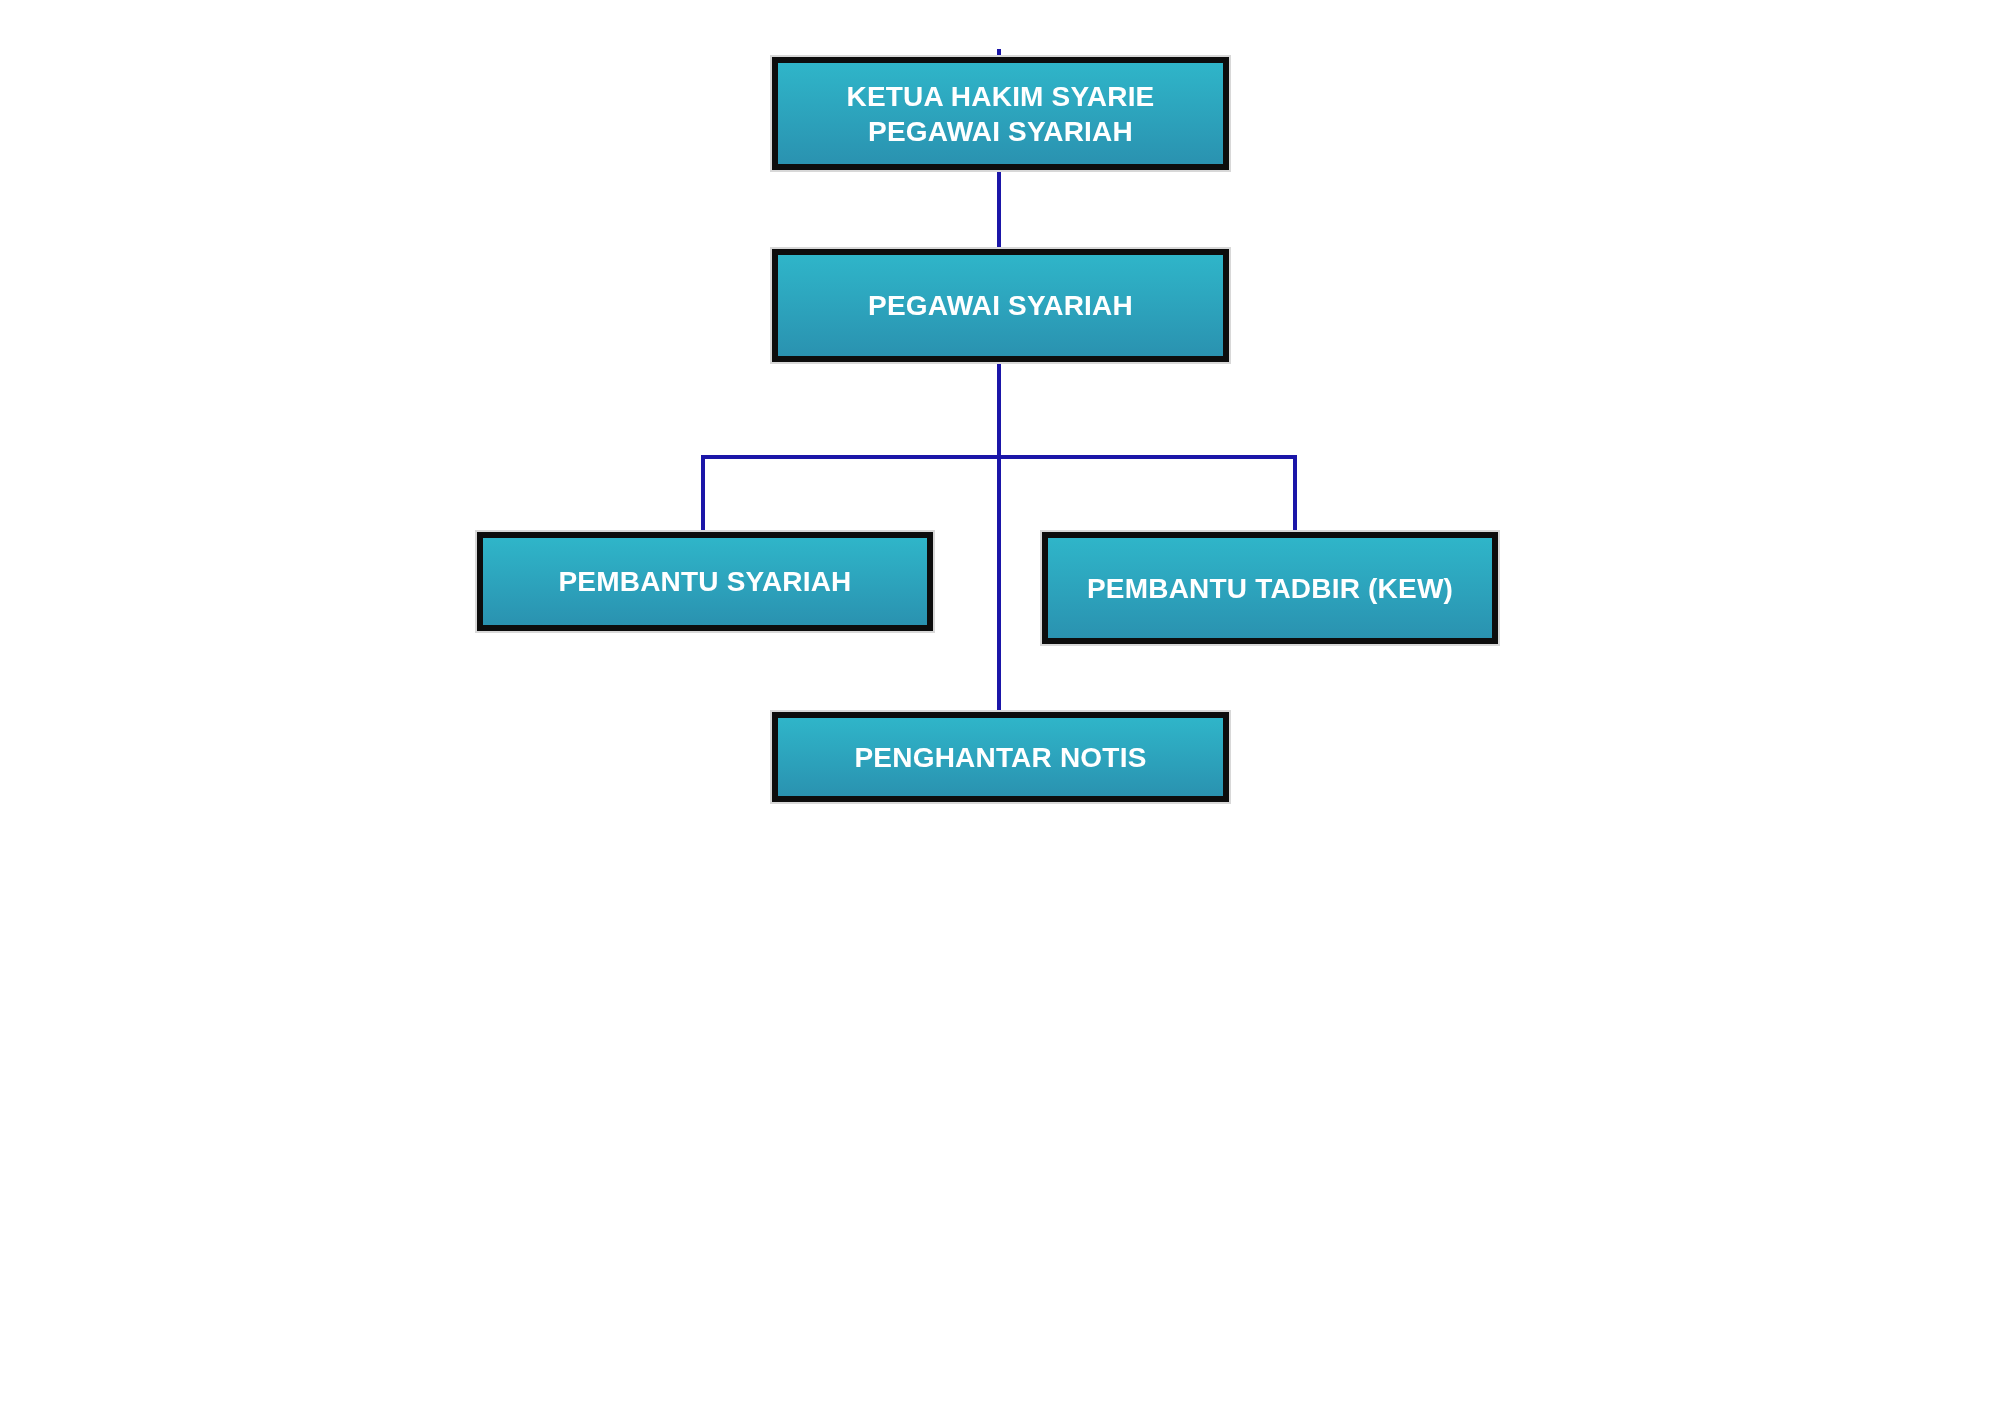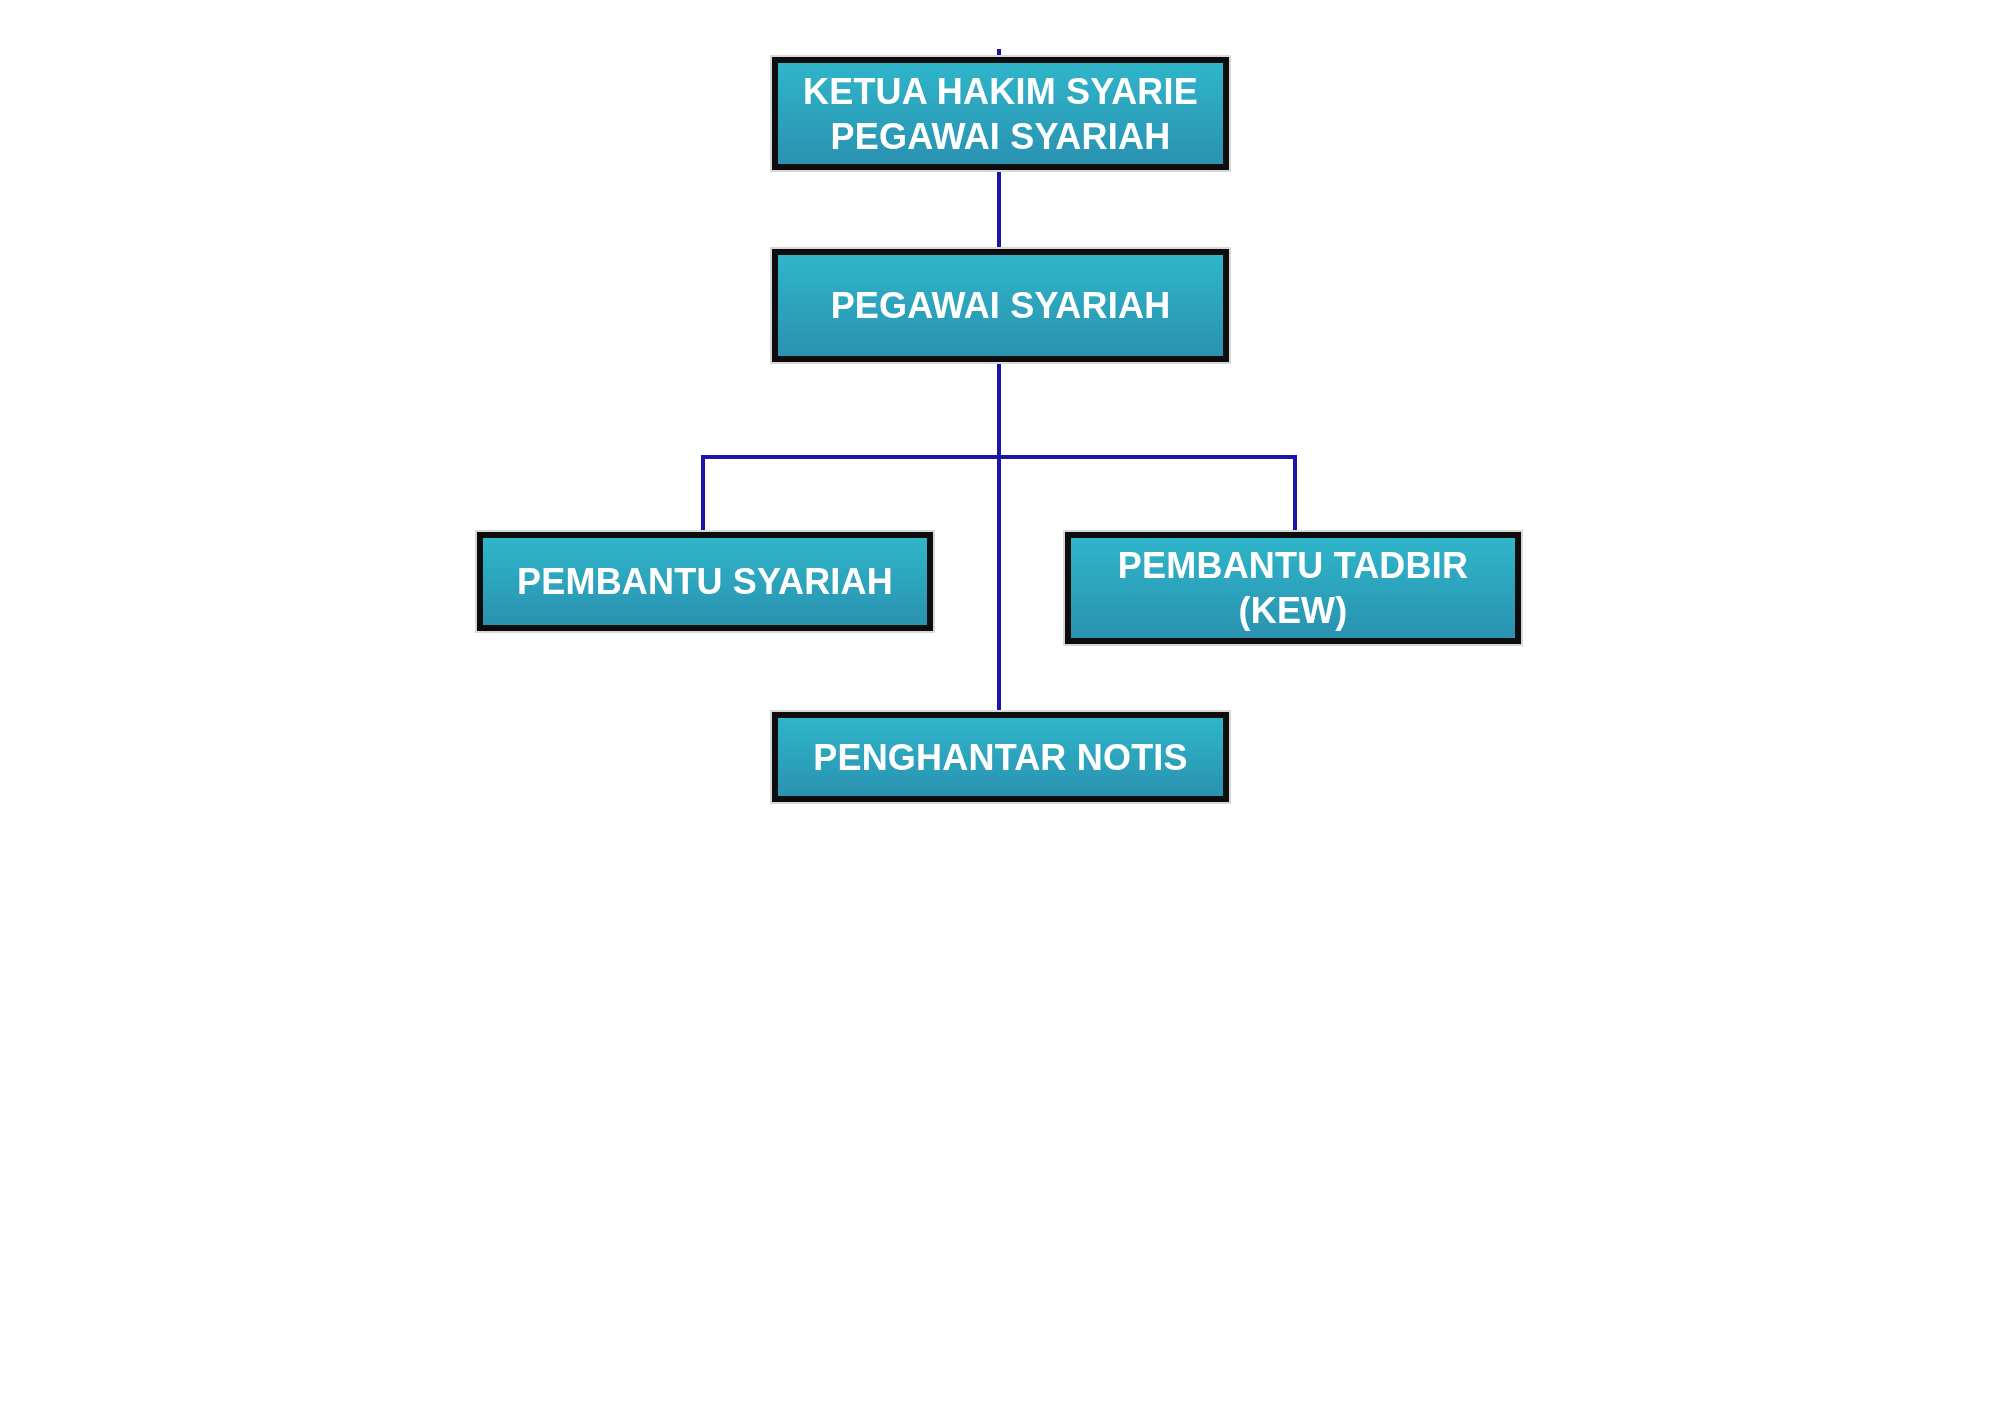--- a/index.html
+++ b/index.html
@@ -27,34 +27,34 @@
     position:absolute;
     border:6px solid var(--box-border);
     outline:2px solid var(--box-outline);
     background:linear-gradient(180deg, var(--box-fill-top) 0%, var(--box-fill-bottom) 100%);
     color:var(--label-text);
     display:flex;
     align-items:center;
     justify-content:center;
     text-align:center;
     font-weight:bold;
-    font-size:36px;
+    font-size:28px;
     line-height:1.25;
     white-space:pre-line;
     letter-spacing:0.2px;
   }
   .connector{
     position:absolute;
     background:var(--connector);
   }
   
   #node-root    {left:772px;  top:57px;  width:457px; height:113px;}
   #node-pegawai {left:772px;  top:249px; width:457px; height:113px;}
   #node-left    {left:477px;  top:532px; width:456px; height:99px;}
-  #node-right   {left:1065px; top:532px; width:456px; height:112px;}
+  #node-right   {left:1042px; top:532px; width:456px; height:112px;}
   #node-bottom  {left:772px;  top:712px; width:457px; height:90px;}
   
   #conn-stub-top        {left:997px;  top:49px;  width:4px;   height:8px;}
   #conn-root-pegawai    {left:997px;  top:170px; width:4px;   height:79px;}
   #conn-center-vertical {left:997px;  top:362px; width:4px;   height:376px;}
   #conn-horizontal      {left:701px;  top:455px; width:596px; height:4px;}
   #conn-drop-left       {left:701px;  top:455px; width:4px;   height:77px;}
   #conn-drop-right      {left:1293px; top:455px; width:4px;   height:77px;}
 </style>
 </head>

